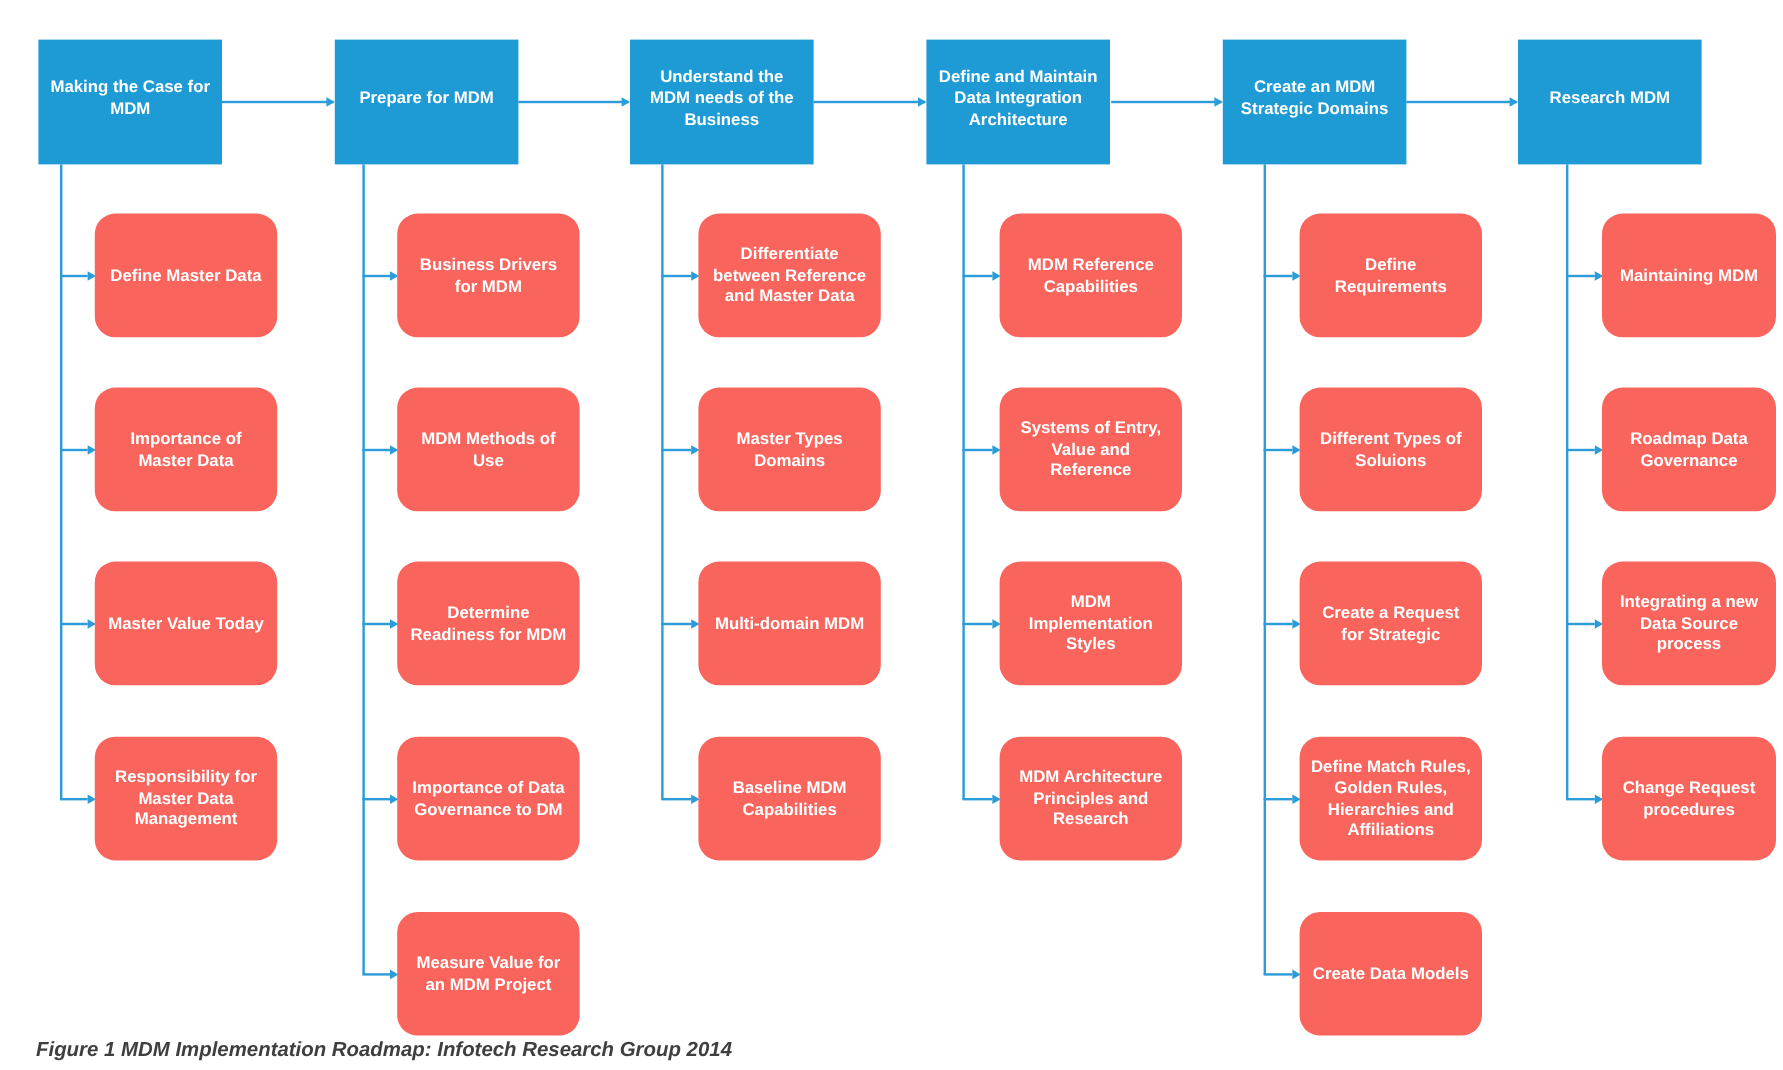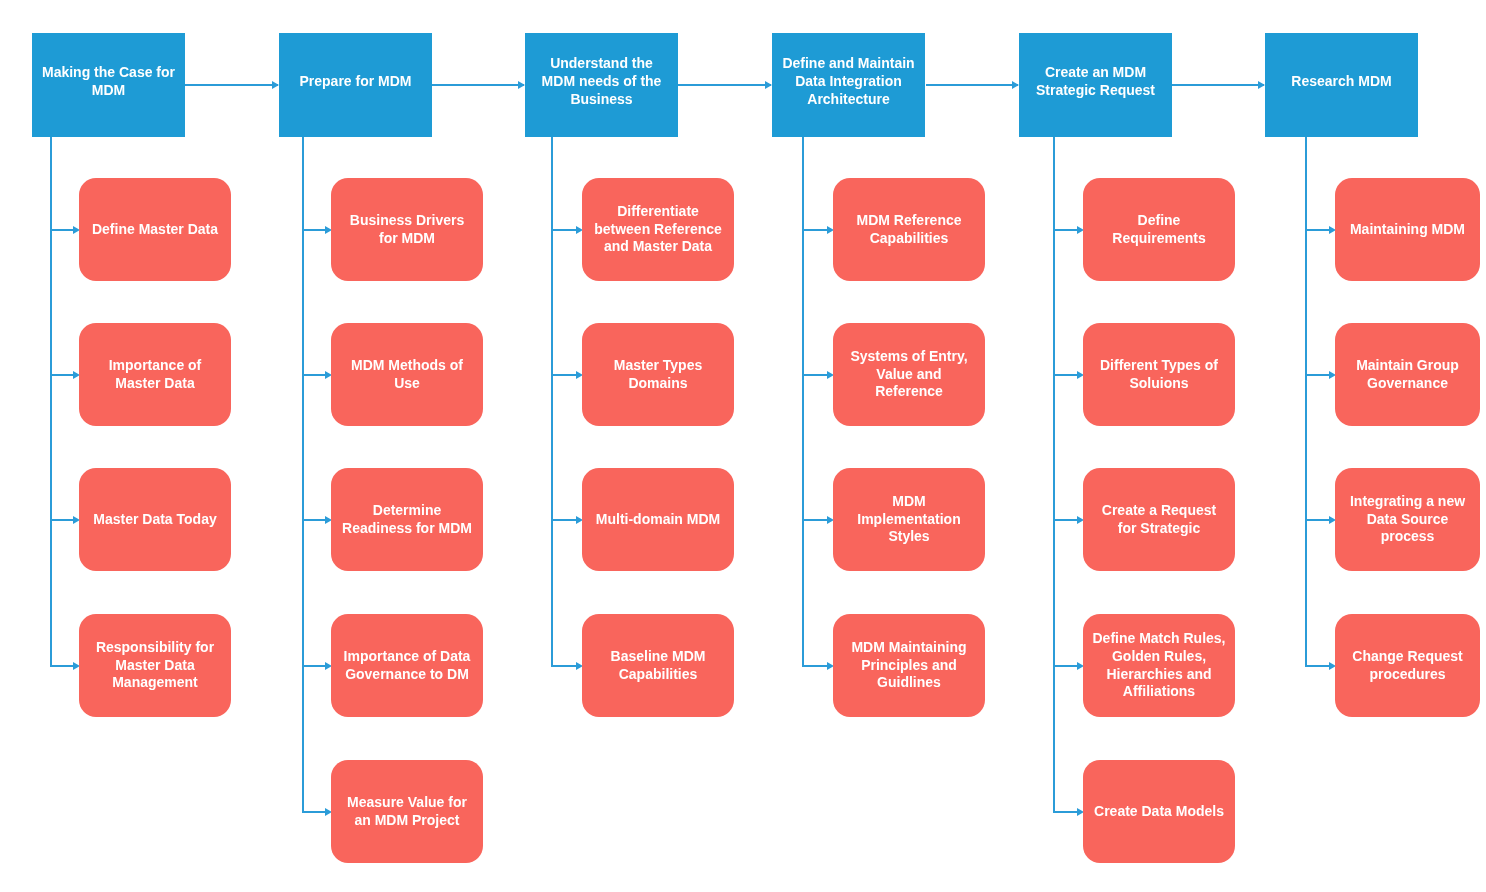--- a/index.html
+++ b/index.html
@@ -140,21 +140,21 @@
 
   <div class="c1">
     <div class="header">Making the Case for MDM</div>
     <div class="vline v4"></div>
     <div class="branch b1"></div>
     <div class="branch b2"></div>
     <div class="branch b3"></div>
     <div class="branch b4"></div>
     <div class="step r1">Define Master Data</div>
     <div class="step r2">Importance of Master Data</div>
-    <div class="step r3">Master Data Today</div>
+    <div class="step r3">Master Value Today</div>
     <div class="step r4">Responsibility for Master Data Management</div>
   </div>
 
   <div class="c2">
     <div class="header">Prepare for MDM</div>
     <div class="vline v5"></div>
     <div class="branch b1"></div>
     <div class="branch b2"></div>
     <div class="branch b3"></div>
     <div class="branch b4"></div>
@@ -182,25 +182,25 @@
   <div class="c4">
     <div class="header">Define and Maintain Data Integration Architecture</div>
     <div class="vline v4"></div>
     <div class="branch b1"></div>
     <div class="branch b2"></div>
     <div class="branch b3"></div>
     <div class="branch b4"></div>
     <div class="step r1">MDM Reference Capabilities</div>
     <div class="step r2">Systems of Entry, Value and Reference</div>
     <div class="step r3">MDM Implementation Styles</div>
-    <div class="step r4">MDM Maintaining Principles and Guidlines</div>
+    <div class="step r4">MDM Architecture Principles and Research</div>
   </div>
 
   <div class="c5">
-    <div class="header">Create an MDM Strategic Request</div>
+    <div class="header">Create an MDM Strategic Domains</div>
     <div class="vline v5"></div>
     <div class="branch b1"></div>
     <div class="branch b2"></div>
     <div class="branch b3"></div>
     <div class="branch b4"></div>
     <div class="branch b5"></div>
     <div class="step r1">Define Requirements</div>
     <div class="step r2">Different Types of Soluions</div>
     <div class="step r3">Create a Request for Strategic</div>
     <div class="step r4">Define Match Rules, Golden Rules, Hierarchies and Affiliations</div>
@@ -208,19 +208,20 @@
   </div>
 
   <div class="c6">
     <div class="header">Research MDM</div>
     <div class="vline v4"></div>
     <div class="branch b1"></div>
     <div class="branch b2"></div>
     <div class="branch b3"></div>
     <div class="branch b4"></div>
     <div class="step r1">Maintaining MDM</div>
-    <div class="step r2">Maintain Group Governance</div>
+    <div class="step r2">Roadmap Data Governance</div>
     <div class="step r3">Integrating a new Data Source process</div>
     <div class="step r4">Change Request procedures</div>
   </div>
 
+  <div class="caption">Figure 1 MDM Implementation Roadmap: Infotech Research Group 2014</div>
 
 </div>
 
 </body></html>

